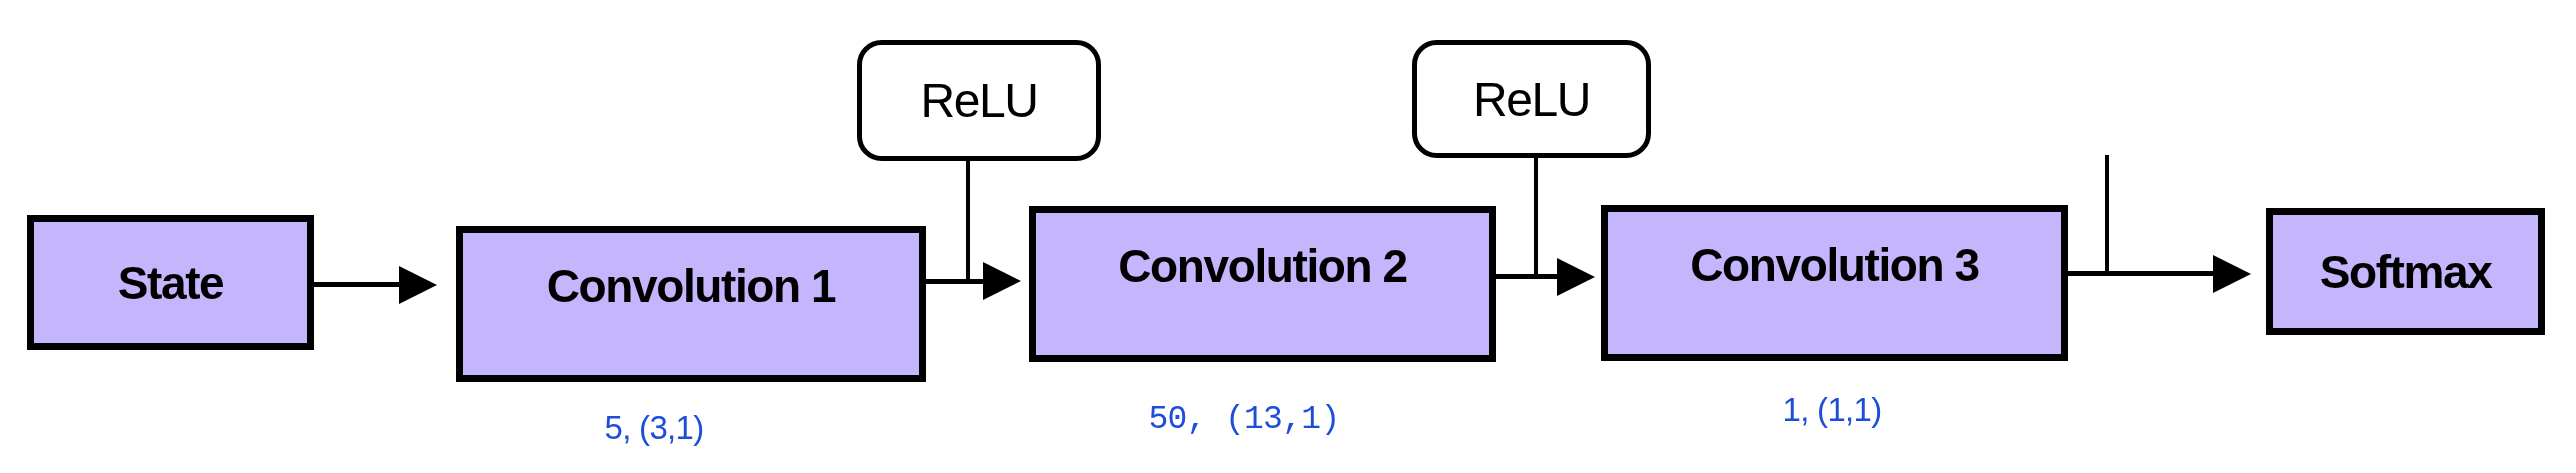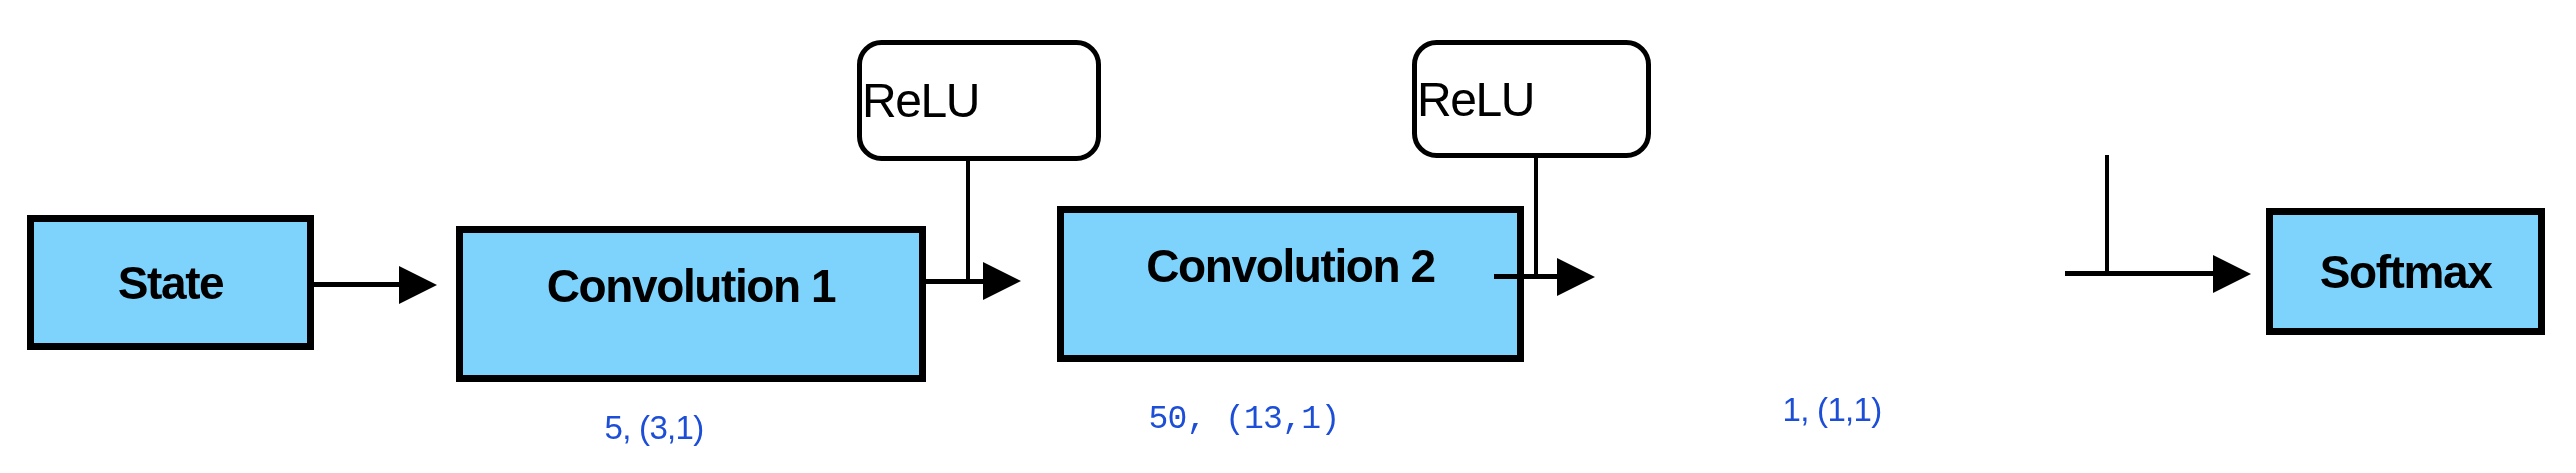--- a/index.html
+++ b/index.html
@@ -14,50 +14,50 @@
     background: #ffffff;
     font-family: "Liberation Sans", "DejaVu Sans", sans-serif;
     color: #000000;
     overflow: hidden;
   }
   
   .node {
     position: absolute;
     box-sizing: border-box;
     border: 7.2px solid #000000;
-    background: #7dd3fc;
+    background: #c4b5fd;
     display: flex;
     align-items: center;
     justify-content: center;
   }
   .node .label {
     font-weight: bold;
     font-size: 46px;
     letter-spacing: -1.4px;
     white-space: nowrap;
   }
   .node.conv .label {
     padding-bottom: 36px; 
   }
   #node-state  { left: 27px;   top: 215px; width: 287px; height: 135px; }
   #node-conv1  { left: 456px;  top: 206px; width: 470px; height: 156px; margin-top: 20px; }
-  #node-conv2  { left: 1029px; top: 206px; width: 467px; height: 156px; margin-left: 28px; }
+  #node-conv2  { left: 1029px; top: 206px; width: 467px; height: 156px; }
   #node-conv3  { left: 1601px; top: 205px; width: 467px; height: 156px; }
   #node-action { left: 2266px; top: 208px; width: 279px; height: 127px; }
 
   
   .activation {
     position: absolute;
     box-sizing: border-box;
     border: 5.8px solid #000000;
     border-radius: 24.6px;
     background: #ffffff;
     display: flex;
     align-items: center;
-    justify-content: flex-start;
+    justify-content: center;
   }
   .activation .label {
     font-weight: normal;
     font-size: 48px;
     letter-spacing: -1.4px;
     white-space: nowrap;
   }
   #act-relu1   { left: 857px; top: 40px; width: 244px; height: 121px; }
   #act-relu2   { left: 1412px; top: 40px; width: 239px; height: 118px; }
   #act-softmax { left: 1949px; top: 35px; width: 293px; height: 123px; }
@@ -120,20 +120,23 @@
   </div>
 
   <div class="node conv" id="node-conv1">
     <span class="label">Convolution 1</span>
   </div>
 
   <div class="node conv" id="node-conv2">
     <span class="label">Convolution 2</span>
   </div>
 
+  <div class="node conv" id="node-conv3">
+    <span class="label">Convolution 3</span>
+  </div>
 
   <div class="node" id="node-action">
     <span class="label">Softmax</span>
   </div>
 
   <div class="activation" id="act-relu1">
     <span class="label">ReLU</span>
   </div>
 
   <div class="activation" id="act-relu2">

